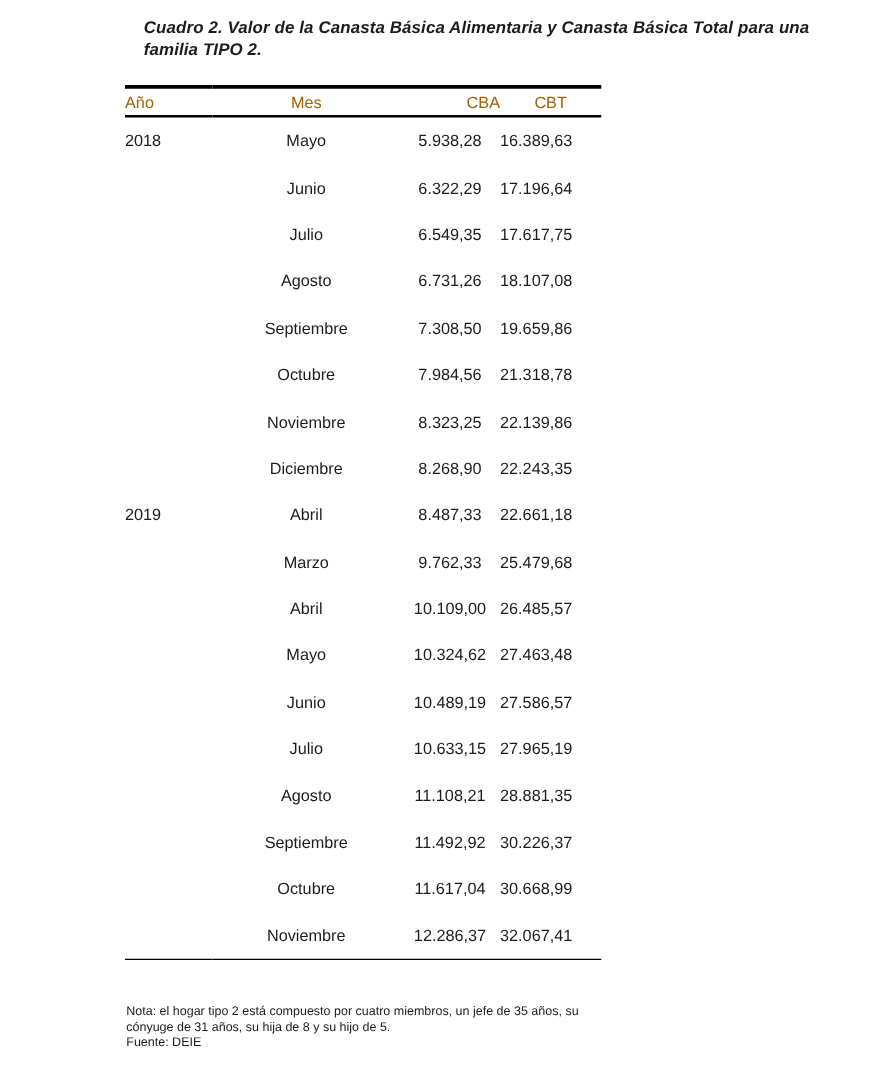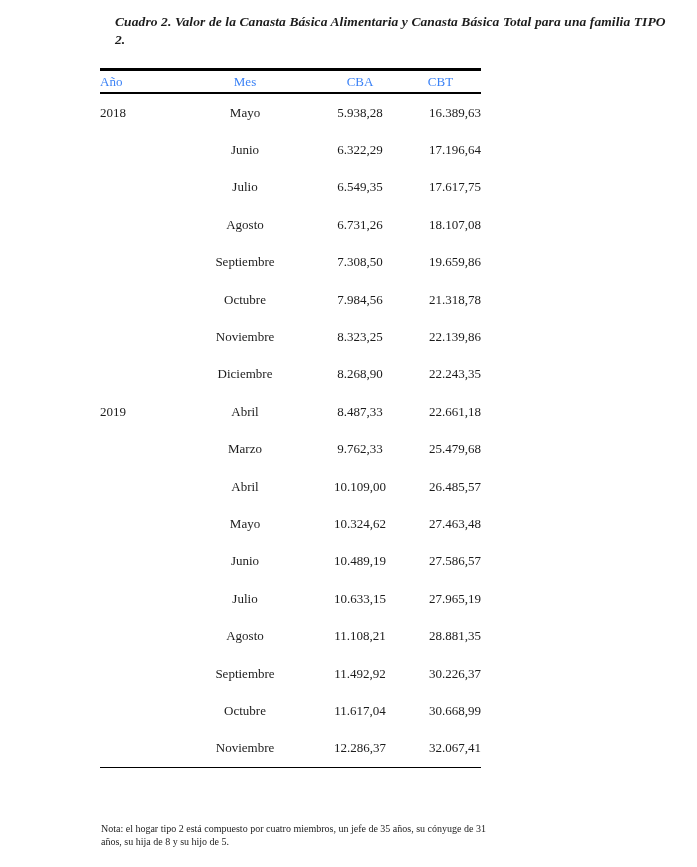--- a/index.html
+++ b/index.html
@@ -5,21 +5,21 @@
   html, body {
     margin: 0;
     padding: 0;
     background: #ffffff;
   }
   .page {
     position: relative;
     width: 697px;
     height: 867px;
     background: #ffffff;
-    font-family: Liberation Serif, serif;
+    font-family: Liberation Sans, sans-serif;
     color: #222222;
     overflow: hidden;
   }
   .doc-title {
     position: absolute;
     left: 115px;
     top: 13px;
     width: 560px;
     font-size: 13.5px;
     line-height: 18px;
@@ -40,53 +40,53 @@
     table-layout: fixed;
     border-bottom: 1.5px solid #000000;
   }
   table.data-table thead th {
     border-top: 3px solid #000000;
     border-bottom: 2.5px solid #000000;
     height: 21px;
     padding: 0;
     font-weight: normal;
     font-size: 13px;
-    color: #3b82f6;
+    color: #a16207;
     vertical-align: middle;
   }
   col.c-year  { width: 70px; }
   col.c-month { width: 150px; }
   col.c-cba   { width: 80px; }
   col.c-cbt   { width: 81px; }
   th.h-year  { text-align: left; padding-left: 14px; }
   th.h-month { text-align: center; margin-top: 27px; }
-  th.h-cba   { text-align: center; }
+  th.h-cba   { text-align: right; }
   th.h-cbt   { }
   table.data-table tbody td {
     height: 37.4px;
     padding: 0;
     font-size: 13px;
     color: #1c1c1c;
     vertical-align: middle;
     white-space: nowrap;
   }
   td.d-year  { text-align: left; padding-left: 14px; margin-top: 47px; }
   td.d-month { text-align: center; }
   td.d-cba   { text-align: center; padding-right: 12px; }
-  td.d-cbt   { text-align: right; padding-right: 9px; }
+  td.d-cbt   { padding-right: 9px; }
   .note-block {
     position: absolute;
     left: 101px;
     top: 804px;
     width: 392px;
     font-size: 10px;
     line-height: 12.5px;
     color: #1c1c1c;
   }
-  .note-line { display: block; margin-top: 19px; }
+  .note-line { display: block; }
 </style>
 </head>
 <body>
 
 <div class="page">
 
   <div class="doc-title">Cuadro 2. Valor de la Canasta Básica Alimentaria y Canasta Básica Total para una familia TIPO 2.</div>
 
   <div class="table-wrap">
     <table class="data-table">

